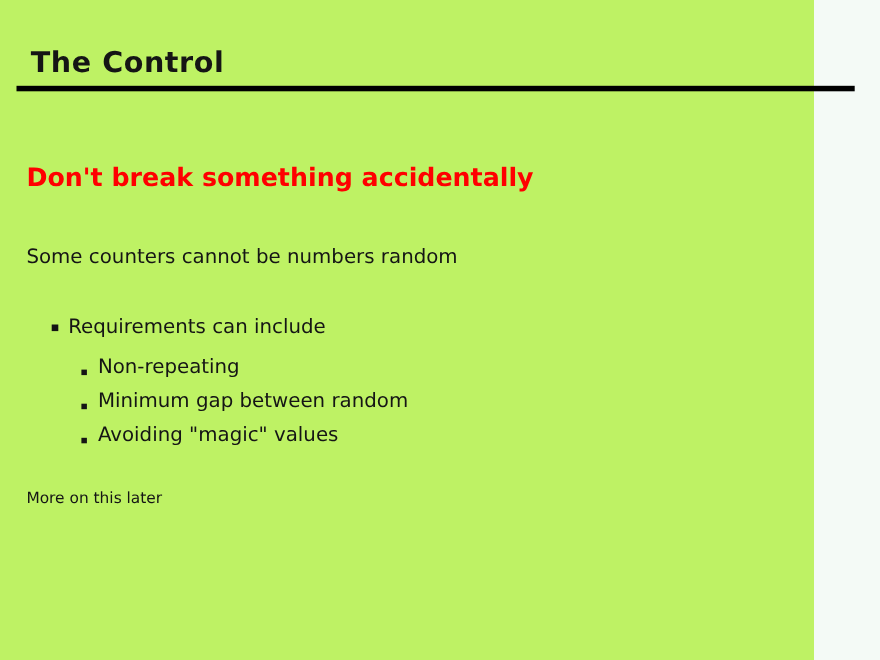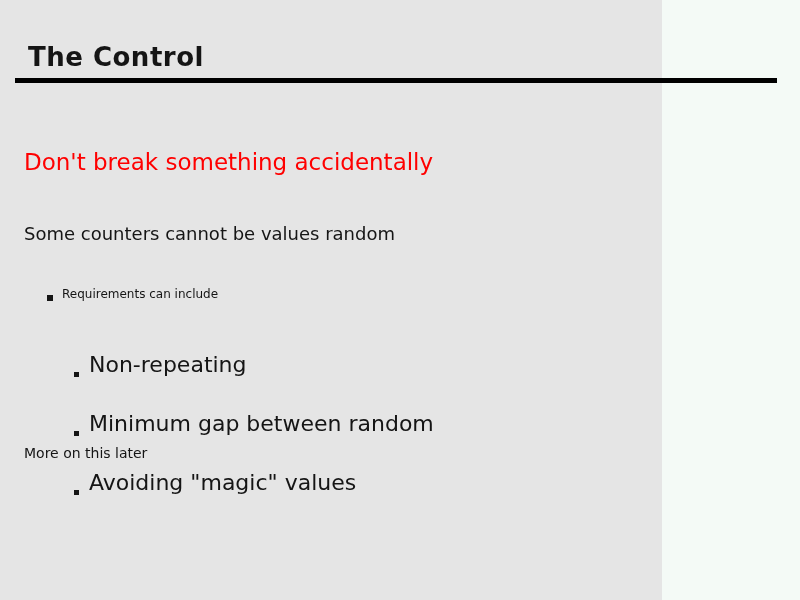--- a/index.html
+++ b/index.html
@@ -8,23 +8,23 @@
   }
   body {
     width: 800px;
     height: 600px;
     background: #f4faf6;
     font-family: "DejaVu Sans", "Liberation Sans", sans-serif;
     overflow: hidden;
   }
   .slide {
     position: relative;
-    width: 662px;
+    width: 740px;
     height: 600px;
-    background: #e5e5e5;
+    background: #bef264;
   }
   .slide-title {
     position: absolute;
     left: 28px;
     top: 42px;
     font-size: 26px;
     font-weight: bold;
     color: #151515;
     letter-spacing: 0.5px;
     white-space: nowrap;
@@ -35,63 +35,62 @@
     top: 78px;
     width: 762px;
     height: 5px;
     background: #000000;
   }
   .heading-red {
     position: absolute;
     left: 24px;
     top: 149px;
     font-size: 23px;
-    font-weight: normal;
+    font-weight: bold;
     color: #ff0000;
     white-space: nowrap;
   }
   .intro-text {
     position: absolute;
     left: 24px;
     top: 223px;
     font-size: 18px;
     color: #151515;
     white-space: nowrap;
   }
   .bullet-l1 {
     position: absolute;
     left: 47px;
     top: 287px;
-    font-size: 12px;
+    font-size: 18px;
     color: #151515;
     display: flex;
     align-items: flex-start;
     white-space: nowrap;
   }
   .bullet-l1 .sq {
     width: 6px;
     height: 6px;
     background: #151515;
     margin-top: 8px;
     margin-right: 9px;
     flex: 0 0 auto;
   }
   .sub-list {
     position: absolute;
     left: 74px;
     top: 318px;
   }
   .bullet-l2 {
     height: 31px;
-    font-size: 22px;
+    font-size: 18px;
     color: #151515;
     display: flex;
-    align-items: flex-end;
+    align-items: center;
     white-space: nowrap;
-    margin-top: 28px;
   }
   .bullet-l2 .sq {
     width: 5px;
     height: 5px;
     background: #151515;
     margin-top: 9px;
     margin-right: 10px;
     flex: 0 0 auto;
   }
   .footer-text {
@@ -107,21 +106,21 @@
 <body>
 
 <div class="slide">
 
   <div class="slide-title">The Control</div>
 
   <div class="title-rule"></div>
 
   <div class="heading-red">Don't break something accidentally</div>
 
-  <div class="intro-text">Some counters cannot be values random</div>
+  <div class="intro-text">Some counters cannot be numbers random</div>
 
   <div class="bullet-l1">
     <span class="sq"></span>
     <span>Requirements can include</span>
   </div>
 
   <div class="sub-list">
     <div class="bullet-l2">
       <span class="sq"></span>
       <span>Non-repeating</span>

